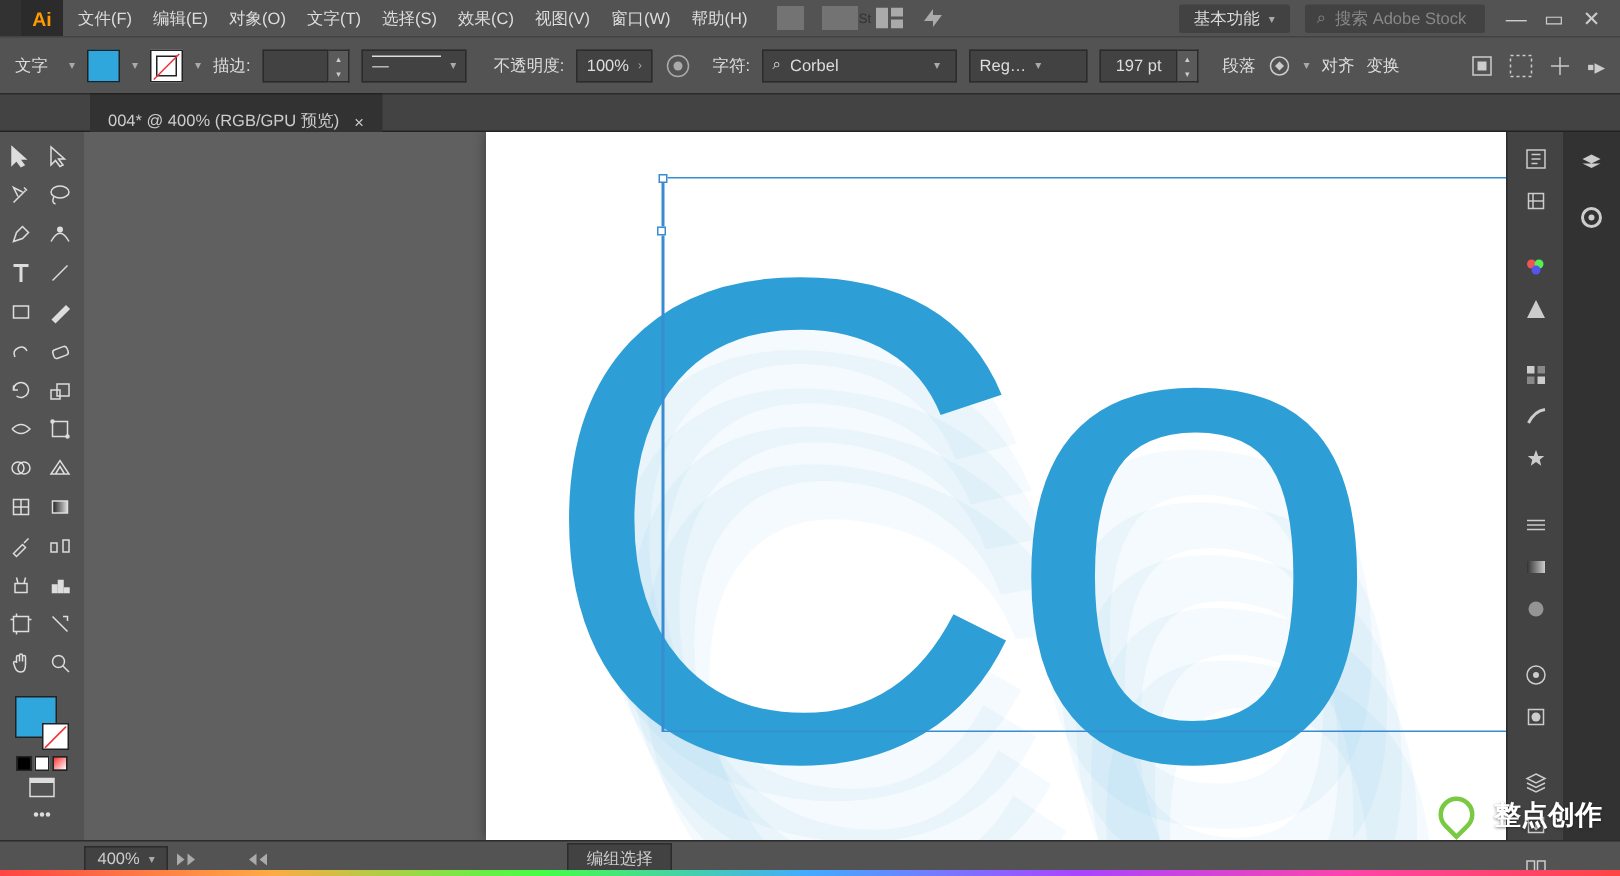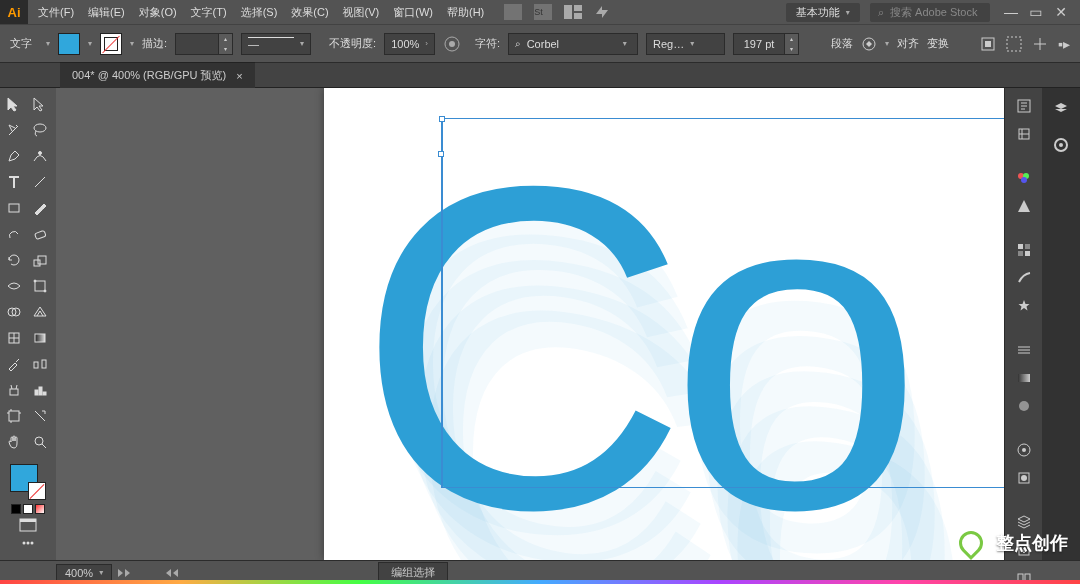--- a/index.html
+++ b/index.html
@@ -1,18 +1,18 @@
 <!DOCTYPE html>
 <html><head>
 <meta charset="utf-8">
 <style>
 * { margin: 0; padding: 0; box-sizing: border-box; font-family: "Microsoft YaHei", sans-serif; -webkit-font-smoothing: antialiased; }
 body { width: 1080px; height: 584px; background: #323232; overflow: hidden; position: relative; }
 
-.menubar { height: 24px; background: #535353; display: flex; align-items: center; font-size: 11px; color: #ddd; }
+.menubar { height: 24px; background: #535353; display: flex; align-items: center; font-size: 11px; color: #ddd; margin-left: 14px; }
 .menubar .logo { width: 28px; height: 24px; background: #2b2b2b; display: flex; align-items: center; justify-content: center; }
 .menubar .logo span { color: #ff9a00; font-weight: bold; font-size: 13px; }
 .menubar .menus { display: flex; gap: 14px; margin-left: 10px; text-align: center; }
 .menubar .menus span { cursor: default; }
 .menubar .menu-icons { display: flex; gap: 12px; margin-left: 20px; align-items: center; }
 .menubar .menu-icons .icon-box { width: 18px; height: 16px; background: #737373; }
 .menubar .right { margin-left: auto; display: flex; align-items: center; gap: 10px; margin-right: 8px; }
 .menubar .workspace { background: #424242; padding: 2px 10px; border-radius: 2px; display: flex; align-items: center; gap: 6px; font-size: 11px; }
 .menubar .searchbox { background: #424242; padding: 2px 8px; border-radius: 2px; display: flex; align-items: center; gap: 6px; font-size: 11px; color: #888; width: 120px; }
 .menubar .winbtns span { width: 22px; display: inline-block; text-align: center; color: #ccc; font-size: 14px; }
@@ -26,21 +26,21 @@
 .swatch.stroke::after { content: ''; position: absolute; left: -2px; right: -2px; top: 50%; border-top: 1.5px solid #e33; transform: rotate(-45deg); }
 .dd { background: #424242; border: 1px solid #2b2b2b; height: 22px; display: flex; align-items: center; padding: 0 6px; gap: 6px; }
 .dd input { background: transparent; border: none; color: #ddd; font-size: 11px; width: 60px; outline: none; }
 .chev { font-size: 8px; color: #aaa; }
 .numfield { display: flex; align-items: center; }
 .numfield input { background: #424242; border: 1px solid #2b2b2b; height: 22px; color: #ddd; font-size: 11px; width: 44px; text-align: center; outline: none; }
 .spin { width: 14px; background: #5a5a5a; border: 1px solid #2b2b2b; border-left: none; height: 22px; display: flex; flex-direction: column; }
 .spin div { flex: 1; display: flex; align-items: center; justify-content: center; font-size: 6px; color: #ccc; }
 
 .tabbar { height: 26px; background: #434343; display: flex; align-items: center; color: #ccc; font-size: 11px; padding-left: 60px; border-top: 1px solid #2b2b2b; border-bottom: 1px solid #222; }
-.tabbar .doctab { background: #323232; height: 26px; padding: 0 12px; display: flex; align-items: center; gap: 10px; border-top: 1px solid #222; }
+.tabbar .doctab { background: #323232; height: 26px; padding: 0 12px; display: flex; align-items: flex-end; gap: 10px; border-top: 1px solid #222; }
 
 .main { position: relative; height: calc(100% - 24px - 38px - 26px - 24px); display: flex; }
 
 .tools-left { width: 56px; background: #535353; display: flex; flex-wrap: wrap; align-content: flex-start; padding: 4px 2px; gap: 2px; }
 .tool { width: 24px; height: 24px; display: flex; align-items: center; justify-content: center; color: #ddd; cursor: default; }
 .tool svg { width: 16px; height: 16px; fill: #ddd; stroke: #ddd; }
 .fills { margin-top: 8px; width: 100%; display: flex; flex-direction: column; align-items: center; gap: 4px; }
 .fills .big { width: 28px; height: 28px; background: #30a7dc; border: 1px solid #222; }
 .fills .no { width: 18px; height: 18px; background: #fff; border: 1px solid #222; position: relative; }
 .fills .no::after { content: ''; position: absolute; left: -2px; right: -2px; top: 50%; border-top: 1.5px solid #e33; transform: rotate(-45deg); }
@@ -87,21 +87,21 @@
     <span>对象(O)</span>
     <span>文字(T)</span>
     <span>选择(S)</span>
     <span>效果(C)</span>
     <span>视图(V)</span>
     <span>窗口(W)</span>
     <span>帮助(H)</span>
   </div>
   <div class="menu-icons">
     <div class="icon-box"></div>
-    <div class="icon-box" style="background:#737373;font-size:9px;color:#333;text-align:left;line-height:16px;">St</div>
+    <div class="icon-box" style="background:#737373;font-size:9px;color:#333;text-align:left;line-height:16px;padding-left:24px;">St</div>
     <svg width="18" height="14" viewBox="0 0 18 14">
         <rect x="0" y="0" width="8" height="14" fill="#aaa"></rect>
         <rect x="10" y="0" width="8" height="6" fill="#aaa"></rect>
         <rect x="10" y="8" width="8" height="6" fill="#aaa"></rect>
       </svg>
     <svg width="16" height="16" viewBox="0 0 16 16">
         <path d="M2 10 L8 2 L8 6 L14 6 L8 14 L8 10 Z" fill="#aaa"></path>
       </svg>
   </div>
   <div class="right">
@@ -159,21 +159,21 @@
       <span>Reg…</span>
       <span class="chev">▾</span>
     </div>
   <div class="numfield">
       <input style="width: 52px;" value="197 pt">
       <div class="spin">
         <div>▴</div>
         <div>▾</div>
       </div>
     </div>
-  <span style="margin-left:24px;font-family:Liberation Serif, serif;">段落</span>
+  <span style="margin-left:8px;font-family:Liberation Serif, serif;">段落</span>
   <svg width="16" height="16" viewBox="0 0 16 16">
       <circle cx="8" cy="8" r="6" fill="none" stroke="#ccc"></circle>
       <path d="M5 8 L8 5 L11 8 L8 11 Z" fill="#ccc"></path>
     </svg>
     <span class="chev">▾</span>
   <span>对齐</span>
   <span>变换</span>
   <div style="margin-left:auto;display:flex;gap:10px;">
     <svg width="16" height="16">
         <rect x="2" y="2" width="12" height="12" fill="none" stroke="#ccc"></rect>

